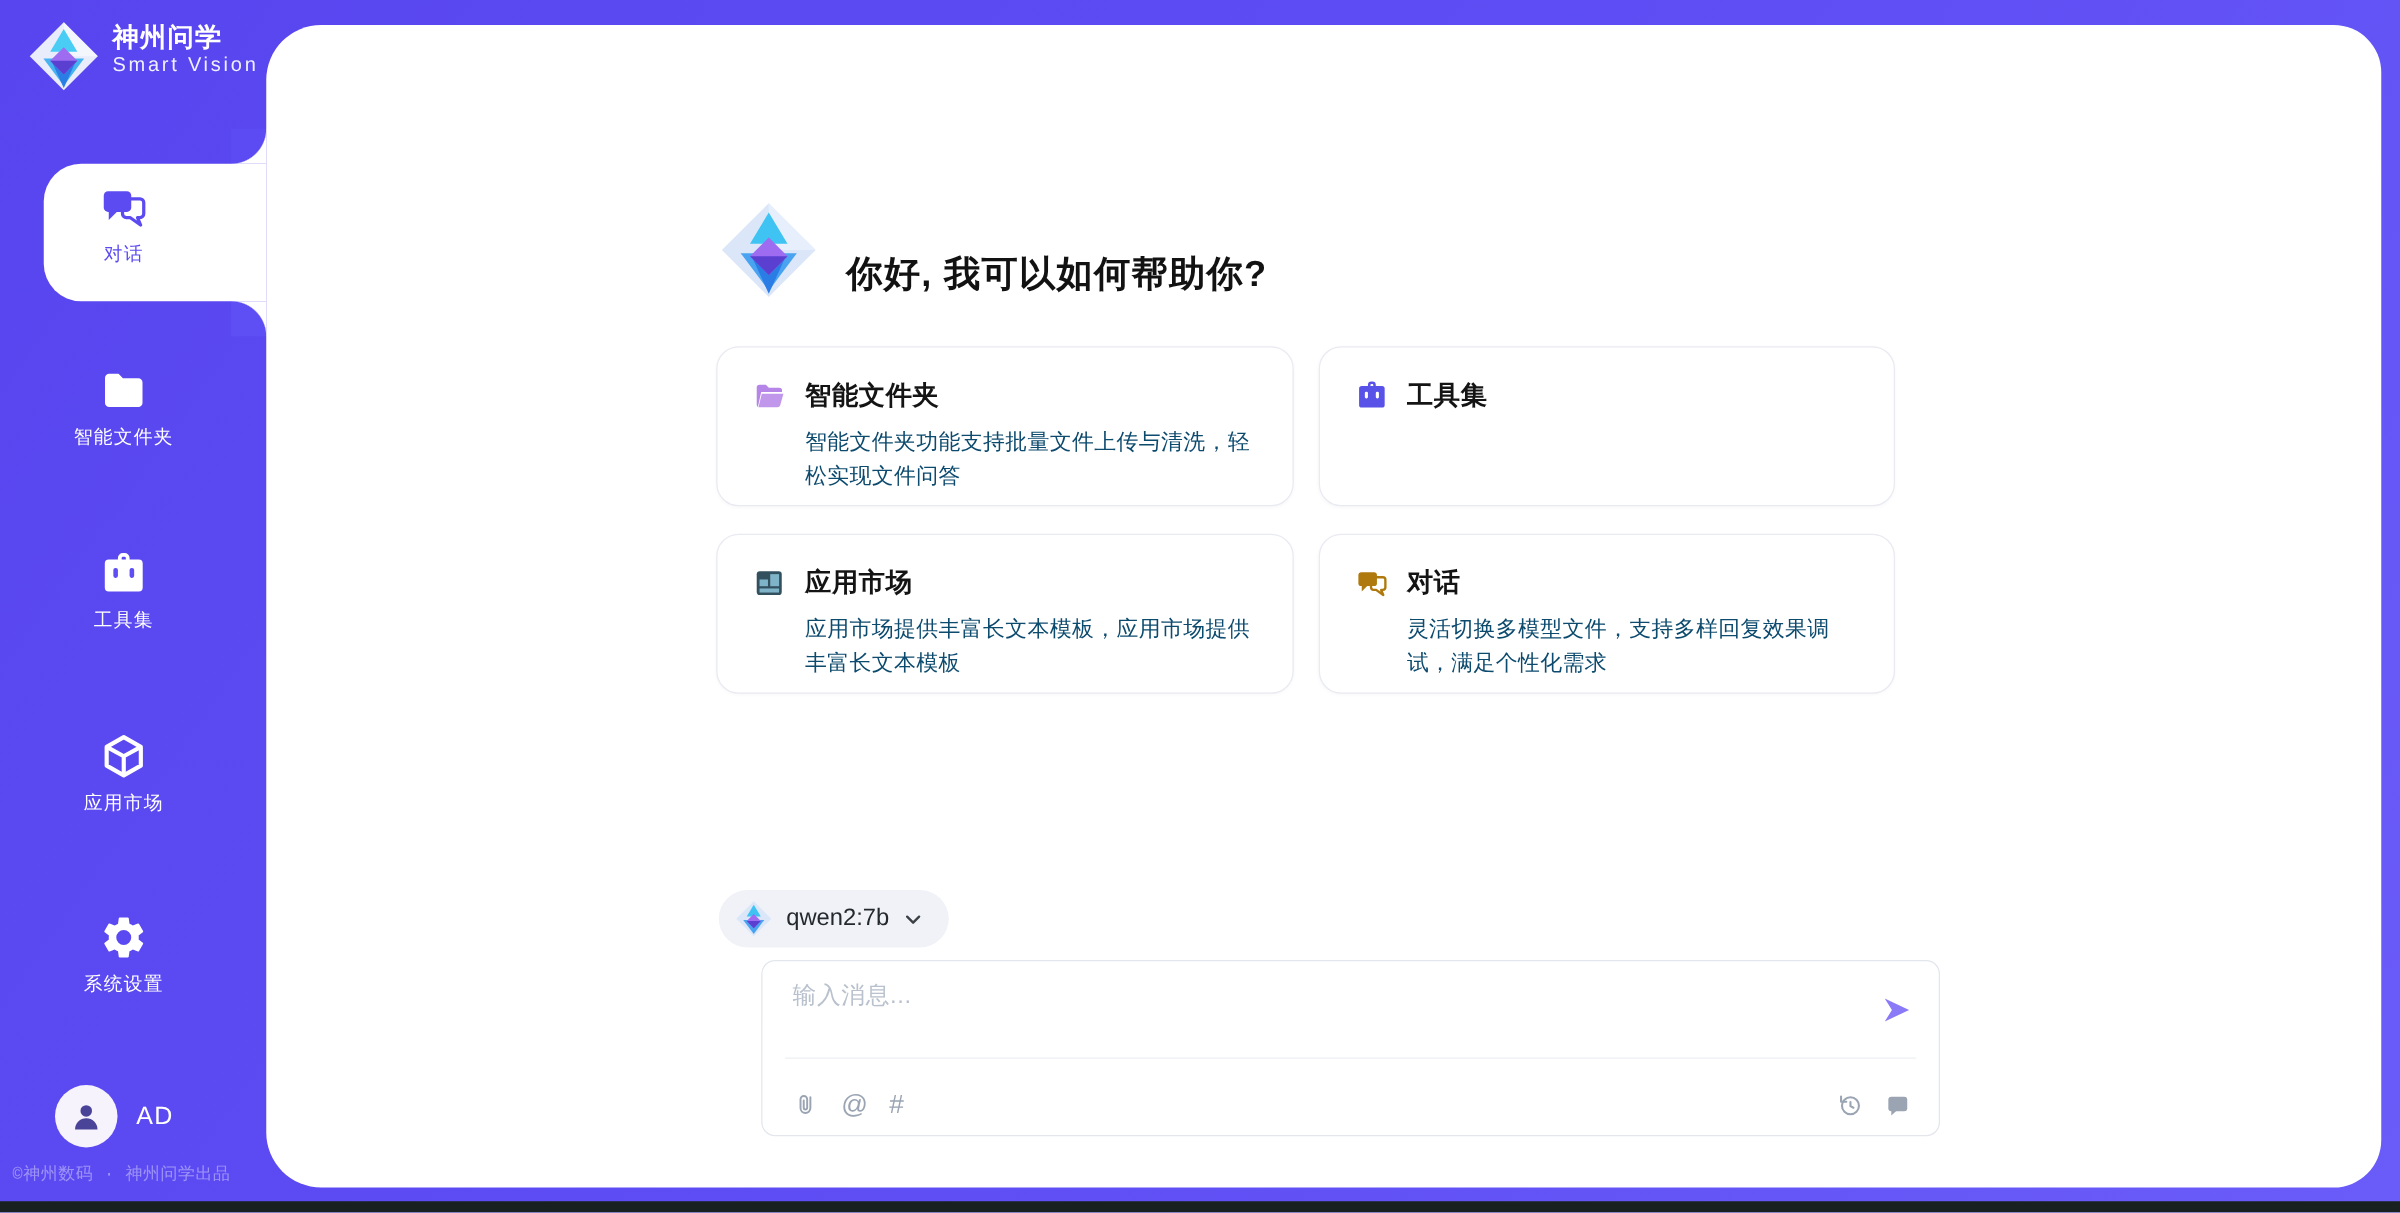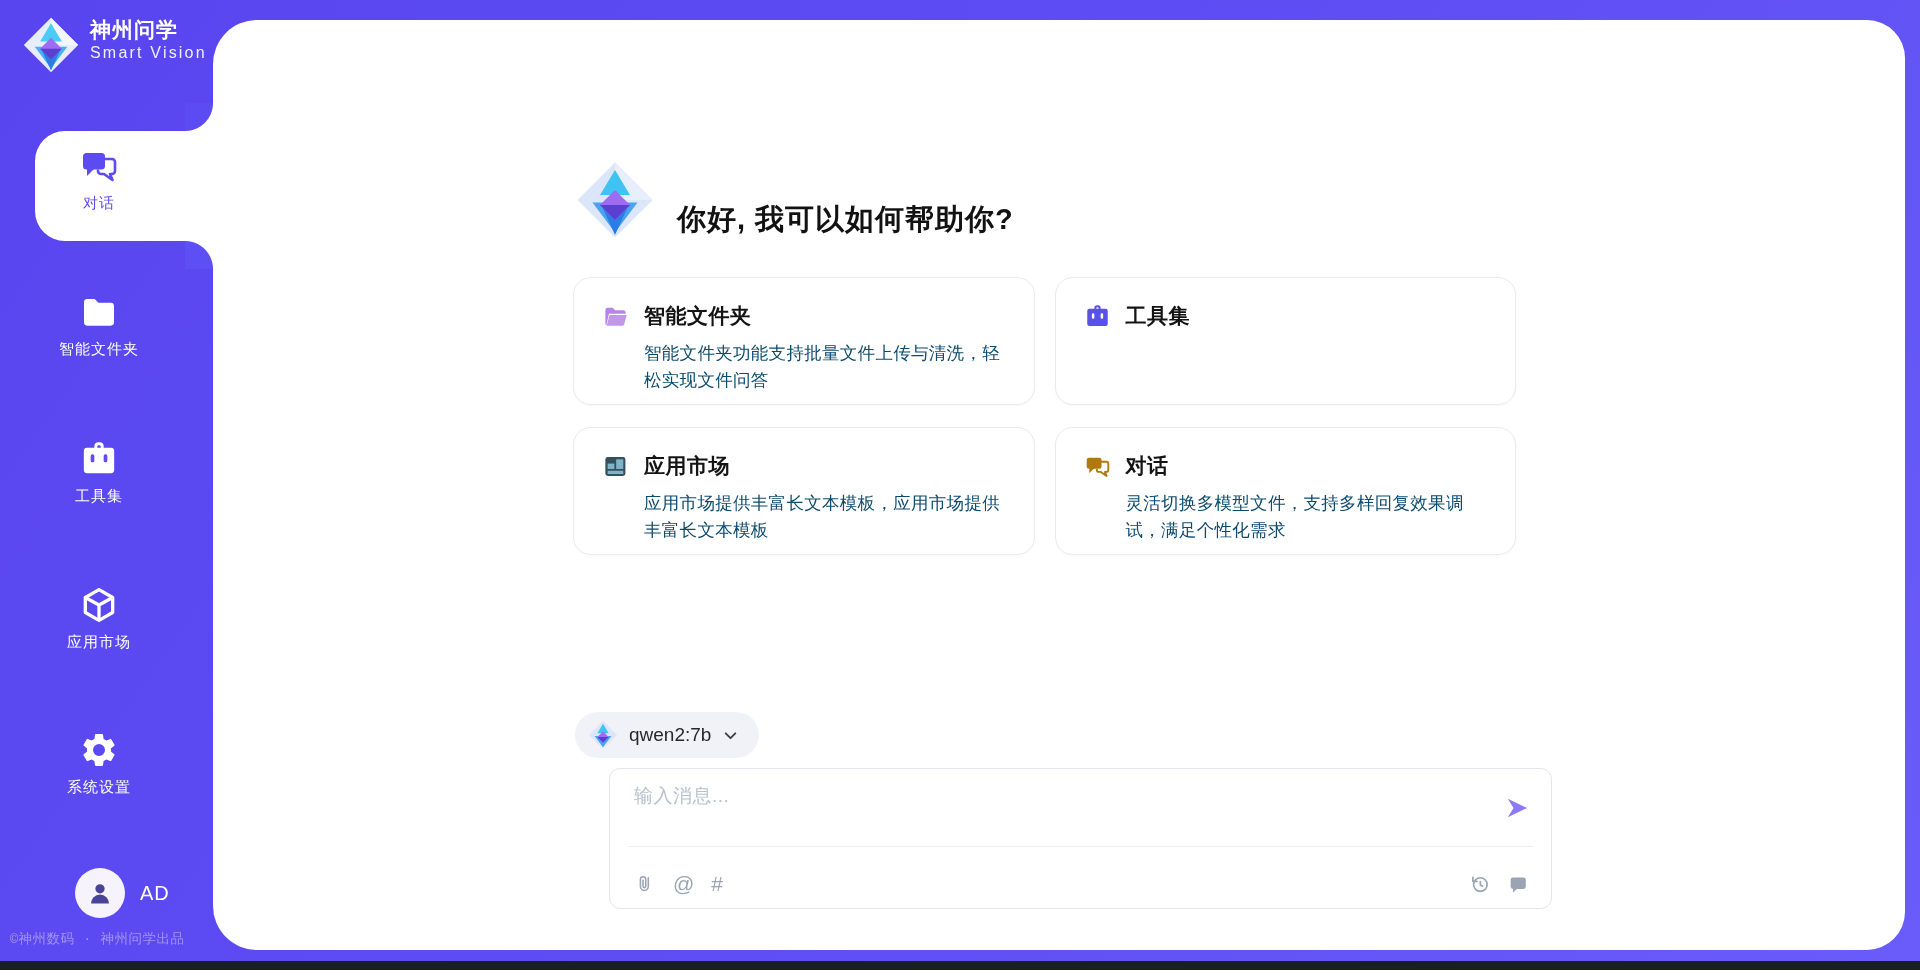--- a/index.html
+++ b/index.html
@@ -40,21 +40,21 @@
     display:flex; flex-direction:column; align-items:center;
     color:#fff; cursor:pointer;
   }
   .nav-item .nav-icon { width:40px; height:40px; display:flex; align-items:center; justify-content:center; color:#fff; }
   .nav-item .nav-icon svg { width:40px; height:40px; }
   .nav-label { font-size:15px; margin-top:8px; letter-spacing:1px; }
   .nav-item.active { color:#5b4bf0; }
   .nav-item.active .nav-icon { color:#5b4bf0; }
   .nav-item.active .nav-label { color:#5b4bf0; font-weight:500; }
 
-  .user-row { position:absolute; left:0; top:868px; width:213px; display:flex; align-items:center; gap:15px; padding-left:75px; cursor:pointer; }
+  .user-row { position:absolute; left:0; top:868px; width:213px; display:flex; align-items:center; gap:15px; padding-left:44px; cursor:pointer; }
   .avatar { width:50px; height:50px; border-radius:50%; background:#f6f3fd; display:flex; align-items:center; justify-content:center; }
   .avatar svg { width:30px; height:30px; }
   .user-name { color:#fff; font-size:20px; font-weight:500; letter-spacing:1px; }
 
   .copyright { position:absolute; left:10px; top:930px; color:rgba(255,255,255,0.4); font-size:13.5px; letter-spacing:0.5px; white-space:nowrap;font-family:Liberation Mono, monospace; }
 
   
   .greeting { position:absolute; left:362px; top:140px; display:flex; align-items:flex-end; gap:22px; }
   .greeting svg { width:80px; height:80px; }
   .greeting h1 { font-size:29px; font-weight:700; color:#121212; letter-spacing:1px; }

